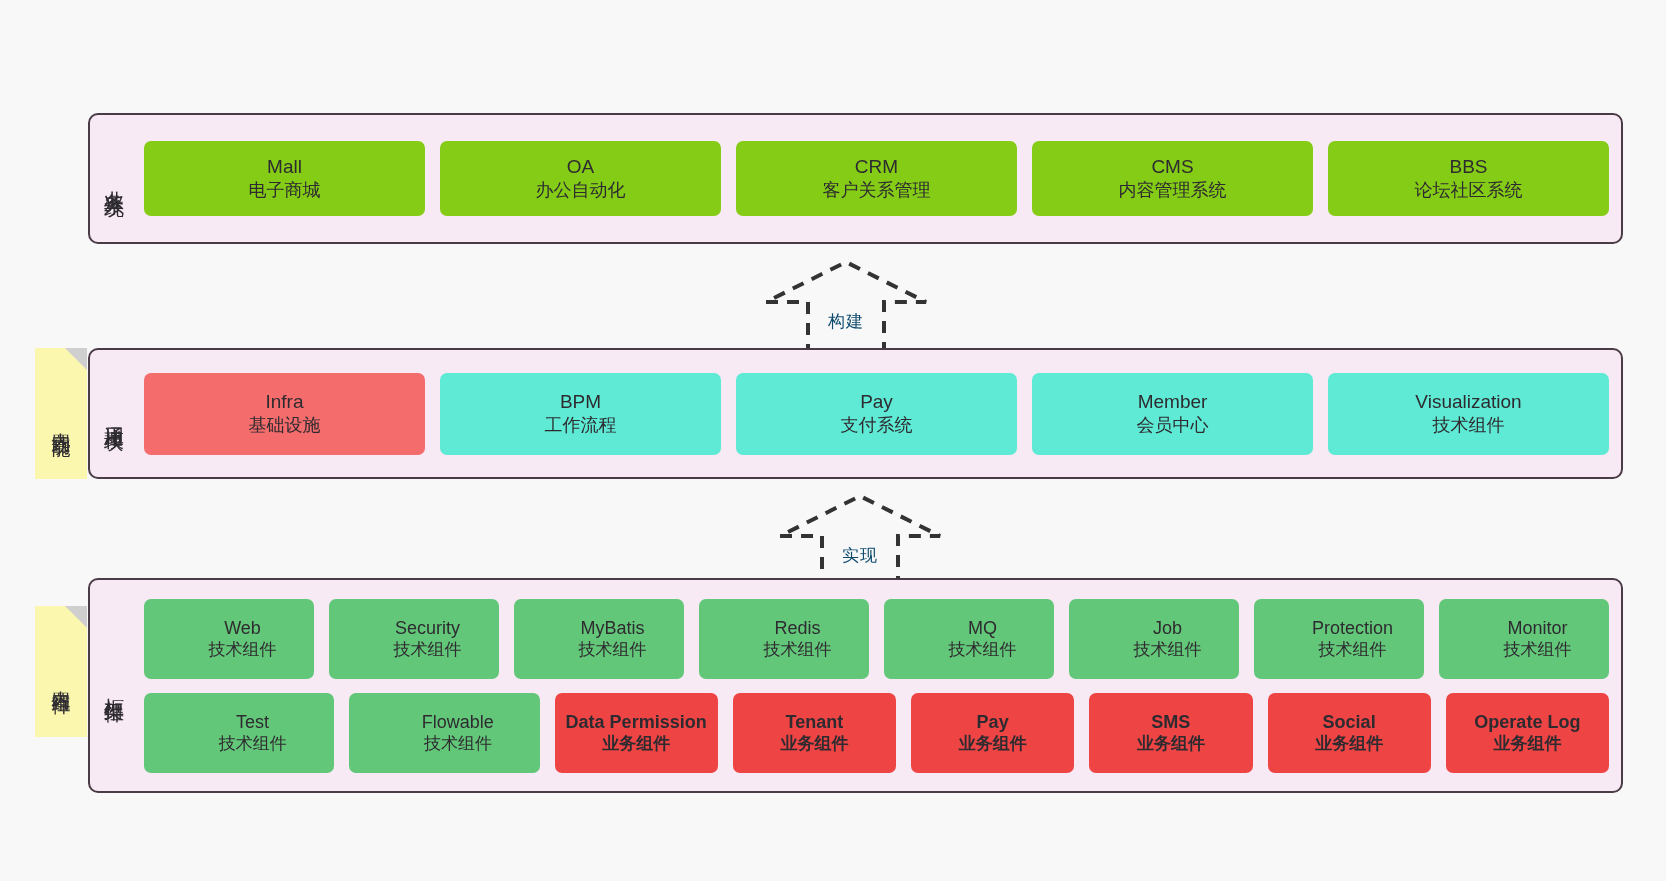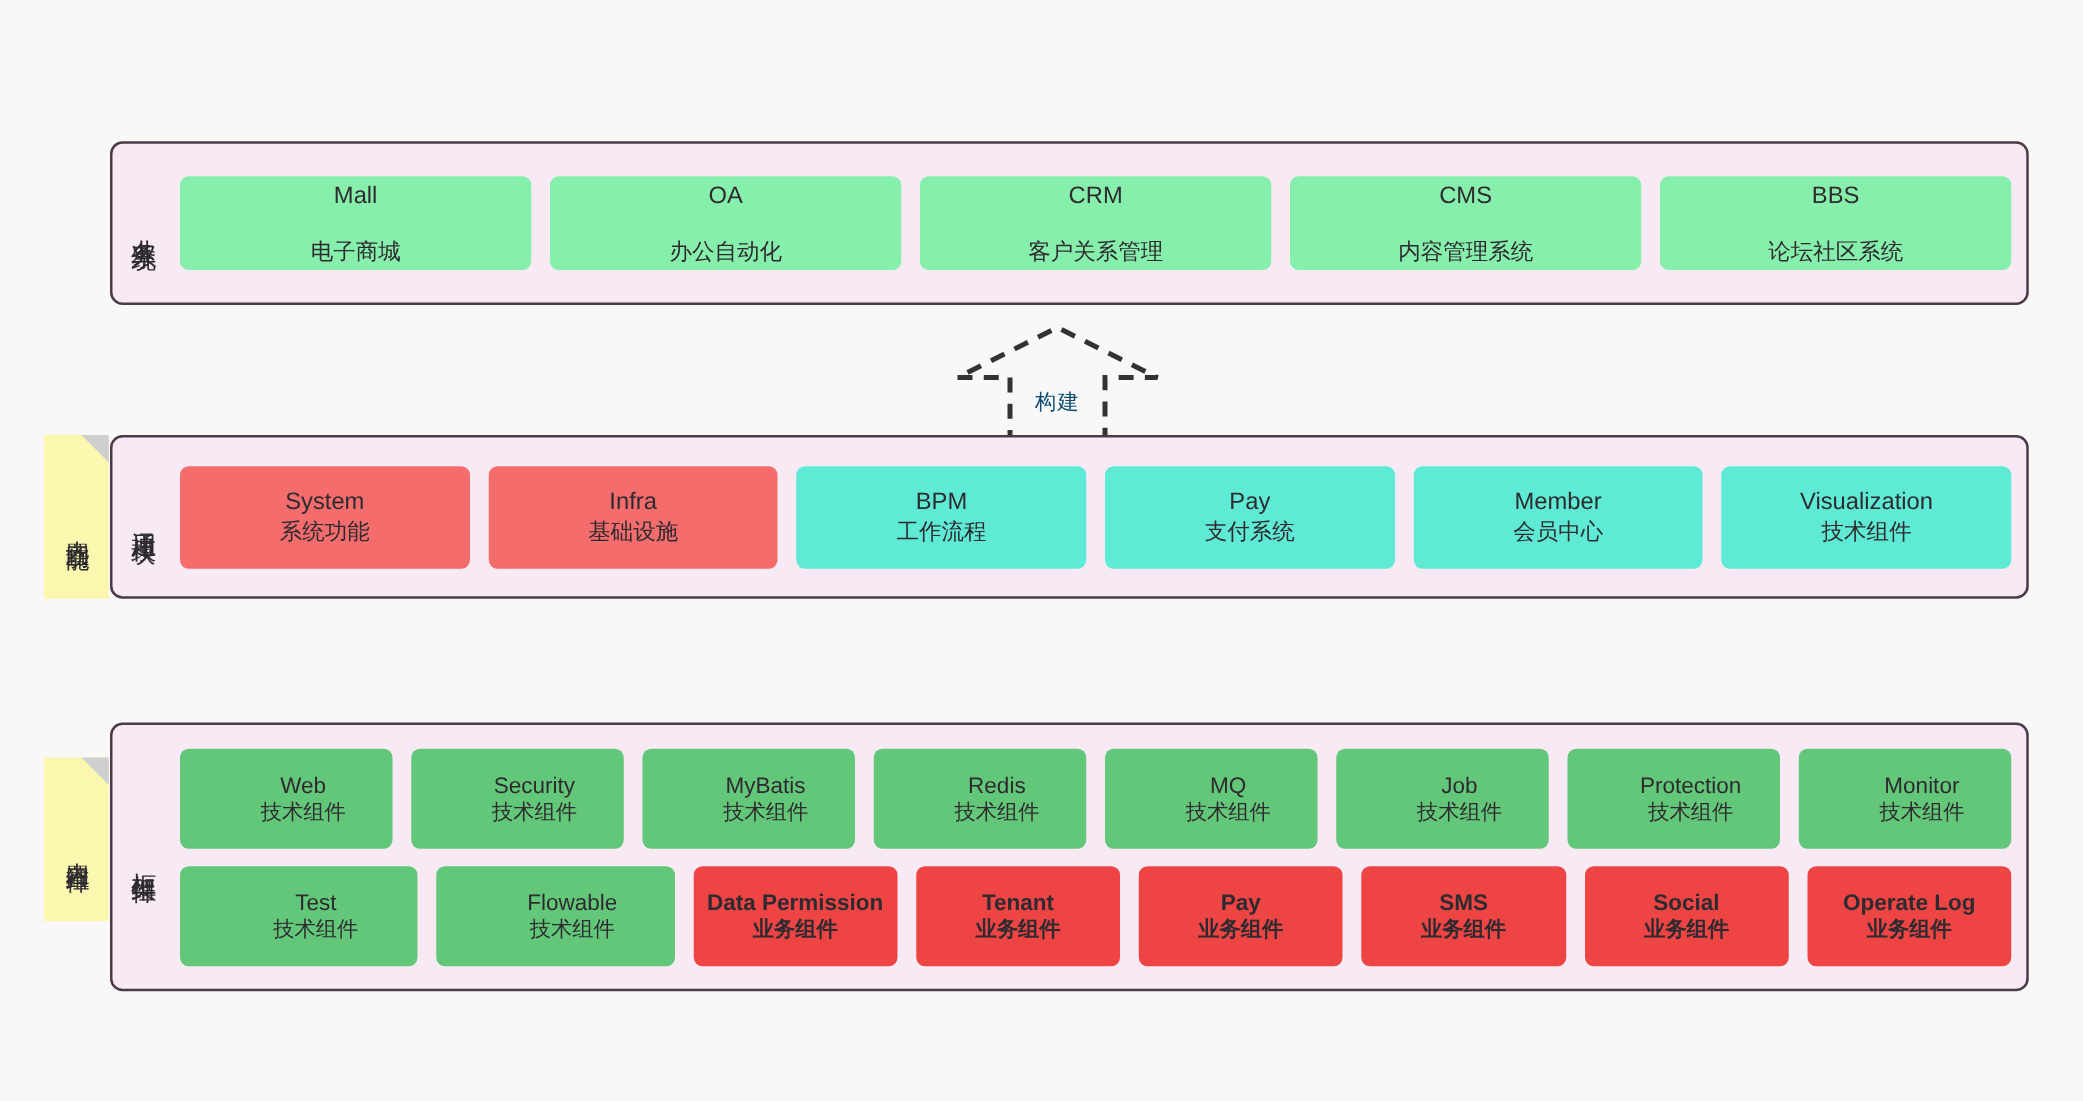--- a/index.html
+++ b/index.html
@@ -66,21 +66,21 @@
     justify-content: center;
     text-align: center;
     color: #2e2b30;
     line-height: 1.25;
     padding: 4px 6px;
   }
   .card .t1 { font-size: 19px; }
   .card .t2 { font-size: 18px; }
 
   
-  .c-blue       { background: #86efac; justify-content: space-between; }
+  .c-blue       { background: #84cc16; }
   .c-red        { background: #f56c6c; }
   .c-pink       { background: #5eead4; }
   .c-green      { background: #63c779; padding-left: 33px; }
   .c-lightgreen { background: #ef4444; font-weight: bold; }
 
   
   #layer-business { left: 88px;  top: 113px; width: 1535px; height: 131px; }
   #layer-business .layer-body { padding-left: 6px; }
   #layer-business .row { height: 75px; }
 
@@ -182,24 +182,20 @@
   <div class="note" id="note-common">
     <span class="fold"></span>
     <span>内置功能</span>
   </div>
 
   <div class="layer" id="layer-common">
     <div class="layer-title">通用模块</div>
     <div class="layer-body">
       <div class="row">
         <div class="card c-red">
-          <span class="t1">System</span>
-          <span class="t2">系统功能</span>
-        </div>
-        <div class="card c-red">
           <span class="t1">Infra</span>
           <span class="t2">基础设施</span>
         </div>
         <div class="card c-pink">
           <span class="t1">BPM</span>
           <span class="t2">工作流程</span>
         </div>
         <div class="card c-pink">
           <span class="t1">Pay</span>
           <span class="t2">支付系统</span>
@@ -209,20 +205,26 @@
           <span class="t2">会员中心</span>
         </div>
         <div class="card c-pink">
           <span class="t1">Visualization</span>
           <span class="t2">技术组件</span>
         </div>
       </div>
     </div>
   </div>
 
+  <div class="arrow" id="arrow-realize">
+    <svg viewBox="0 0 176 104" preserveAspectRatio="none" aria-hidden="true">
+      <path d="M 50 98 L 50 44 L 8 44 L 88 4 L 168 44 L 126 44 L 126 98" fill="none" stroke="#333" stroke-width="4" stroke-dasharray="12 9" stroke-linecap="butt"></path>
+    </svg>
+    <div class="arrow-label">实现</div>
+  </div>
 
   <div class="note" id="note-framework">
     <span class="fold"></span>
     <span>内置组件</span>
   </div>
 
   <div class="layer" id="layer-framework">
     <div class="layer-title">框架组件</div>
     <div class="layer-body">
 

